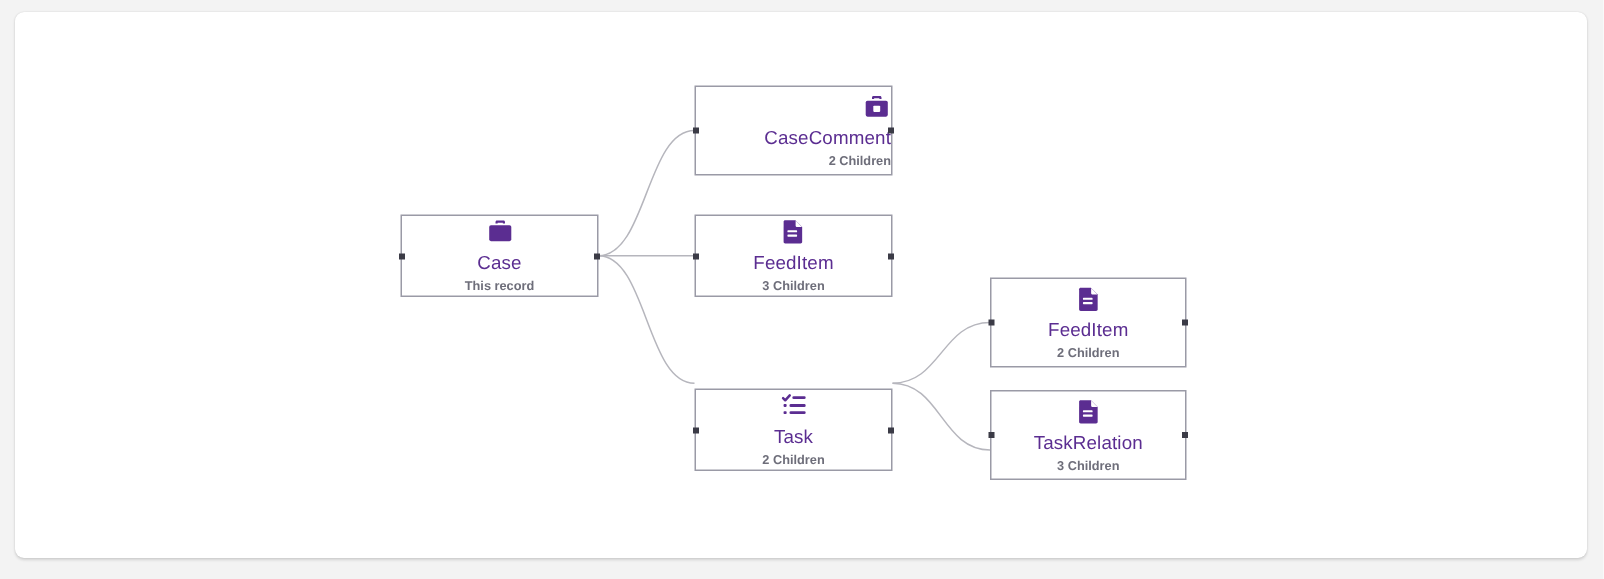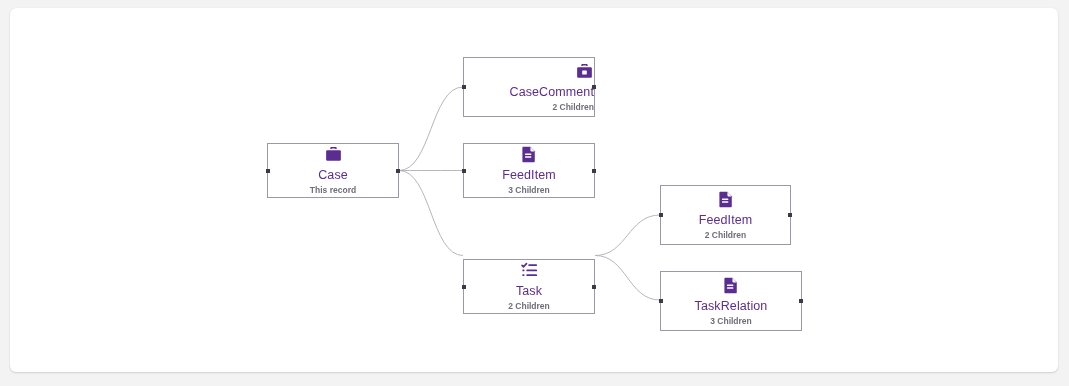--- a/index.html
+++ b/index.html
@@ -166,21 +166,21 @@
               <path fill="#ffffff" d="M13.9 2.6v4.8c0 .6.5 1.1 1.1 1.1h4.6z"></path>
               <rect x="6.6" y="11.3" width="8.6" height="1.9" rx="0.6" fill="#ffffff"></rect>
               <rect x="6.6" y="15.1" width="8.6" height="1.9" rx="0.6" fill="#ffffff"></rect>
             </svg>
           </span>
           <span class="node-title">FeedItem</span>
           <span class="node-sub">2 Children</span>
           <span class="port port-left" style="background: rgb(59, 59, 70);"></span>
           <span class="port port-right" style="background: rgb(59, 59, 70);"></span>
         </div>
-        <div class="node" style="left: 650px; top: 263px; width: 142px; height: 60px; border-color: rgb(154, 154, 166);">
+        <div class="node" style="left: 650px; top: 252px; width: 131px; height: 60px; border-color: rgb(154, 154, 166);">
           <span class="node-icon">
             <svg width="18" height="18" viewBox="0 0 24 24" aria-hidden="true">
               <path fill="#5b2d91" d="M4.6 2.4h9.1l6 6v13.2c0 .8-.6 1.4-1.4 1.4H4.6c-.8 0-1.4-.6-1.4-1.4V3.8c0-.8.6-1.4 1.4-1.4z"></path>
               <path fill="#ffffff" d="M13.9 2.6v4.8c0 .6.5 1.1 1.1 1.1h4.6z"></path>
               <rect x="6.6" y="11.3" width="8.6" height="1.9" rx="0.6" fill="#ffffff"></rect>
               <rect x="6.6" y="15.1" width="8.6" height="1.9" rx="0.6" fill="#ffffff"></rect>
             </svg>
           </span>
           <span class="node-title">TaskRelation</span>
           <span class="node-sub">3 Children</span>

